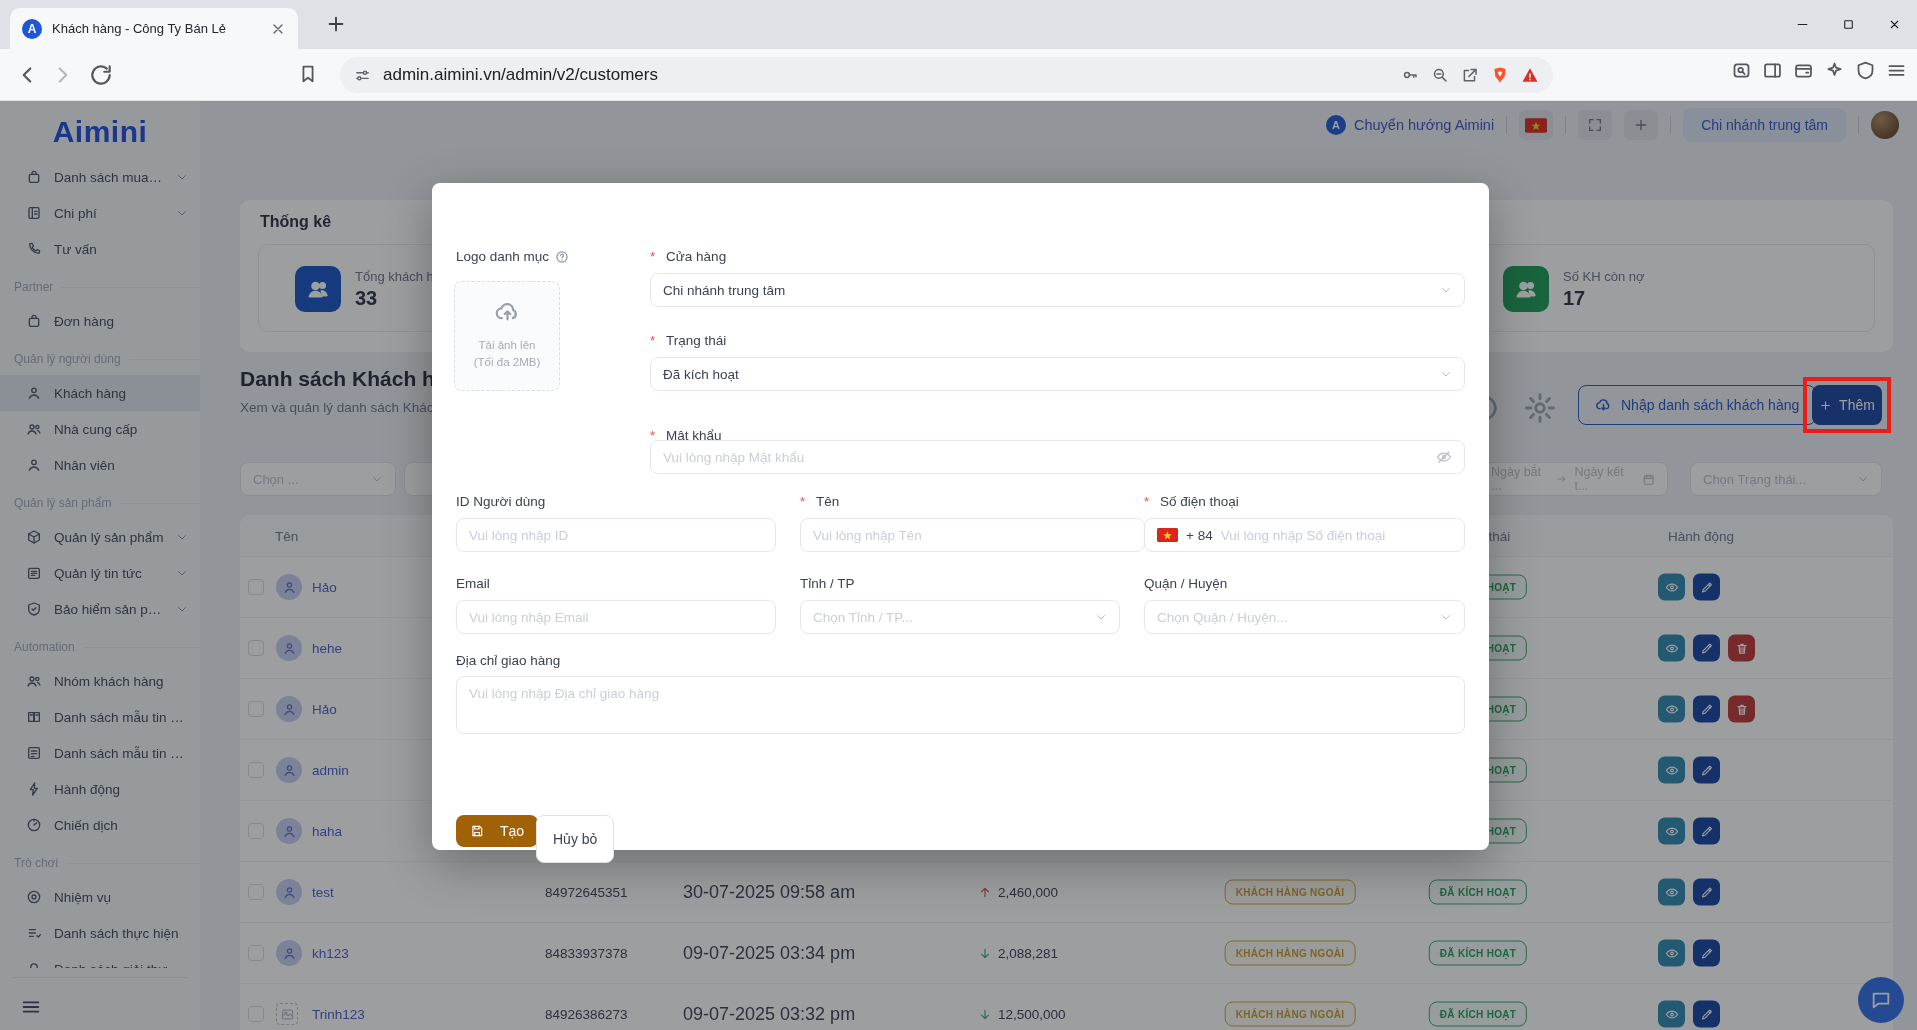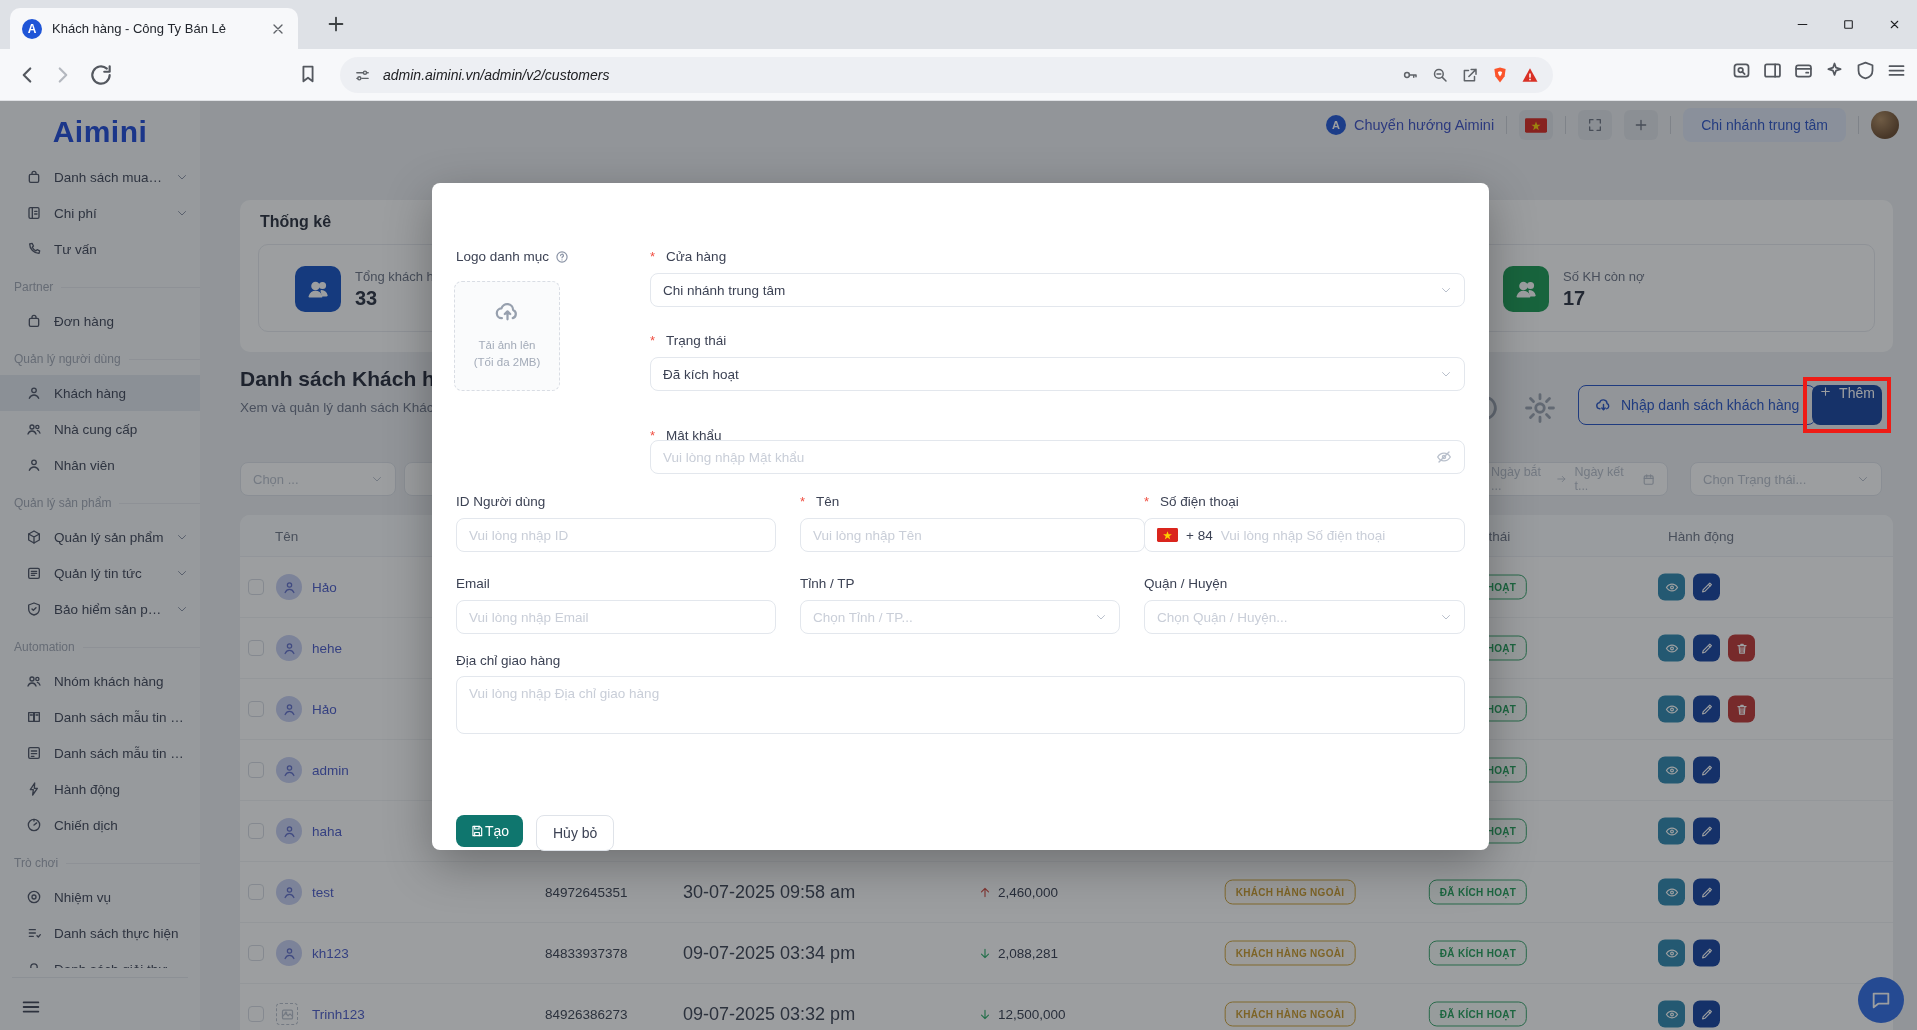--- a/index.html
+++ b/index.html
@@ -17,21 +17,21 @@
   .newtab { position:absolute; left:325px; top:13px; width:22px; height:22px; color:#3c4043; }
   .winctl { position:absolute; right:0; top:0; height:49px; display:flex; z-index:51; }
   .winbtn { width:46px; height:49px; display:flex; align-items:center; justify-content:center; color:#202124; }
   .winbtn .ic { width:13px; height:13px; }
   .toolbar { position:absolute; top:49px; left:0; right:0; height:52px; background:#f7f8fa; border-bottom:1px solid #dfe1e5; z-index:50; }
   .navbtn { position:absolute; top:13px; width:26px; height:26px; color:#54585f; }
   .navbtn.disabled { color:#b4b8bf; }
   .bookmark-btn { position:absolute; left:297px; top:14px; width:22px; height:22px; color:#54585f; }
   .urlbar { position:absolute; left:340px; right:364px; top:8px; height:36px; background:#edeff3; border-radius:18px; display:flex; align-items:center; padding:0 14px; gap:12px; }
   .urlbar .lead { width:17px; height:17px; color:#5f6368; }
-  .url-text { flex:1; font-size:14px; color:#202124; white-space:nowrap; overflow:hidden;font-style:italic; }
+  .url-text { flex:1; font-size:17px; color:#202124; white-space:nowrap; overflow:hidden; }
   .url-ic { width:18px; height:18px; color:#5f6368; flex:none; }
   .tb-right { position:absolute; right:10px; top:11px; display:flex; gap:10px; }
   .tb-right .ic { width:21px; height:21px; color:#54585f; }
 
   
   .app { position:absolute; top:101px; left:0; right:0; bottom:0; background:#eef0f3; }
   .app-header { position:absolute; top:0; left:200px; right:0; height:48px; display:flex; align-items:center; justify-content:flex-end; gap:12px; padding-right:18px; }
   .redir { display:flex; align-items:center; gap:8px; color:#3b4fc4; font-size:14.5px; }
   .a-badge { width:20px; height:20px; border-radius:50%; background:#1f55d7; color:#fff; font-size:11px; font-weight:bold; display:flex; align-items:center; justify-content:center; }
   .hdr-div { width:1px; height:18px; background:#ccd0d6; }
@@ -63,21 +63,21 @@
   .stat-icon { width:46px; height:46px; border-radius:10px; display:flex; align-items:center; justify-content:center; color:#fff; }
   .stat-icon .ic { width:24px; height:24px; }
   .stat-label { font-size:13px; color:#6b7385; margin-bottom:3px; white-space:nowrap; }
   .stat-value { font-size:20px; font-weight:700; color:#2a3040; }
 
   .list-title { position:absolute; left:240px; top:266px; font-size:21px; font-weight:700; color:#232838; }
   .list-sub { position:absolute; left:240px; top:299px; font-size:13.5px; color:#6d7589; white-space:nowrap; width:280px; overflow:hidden; }
   .tool-icbtn { position:absolute; top:290px; width:34px; height:34px; color:#9aa2b0; }
   .import-btn { position:absolute; left:1578px; top:284px; height:40px; padding:0 16px; border:1px solid #2451c5; color:#2451c5; border-radius:8px; display:flex; gap:9px; align-items:center; font-size:14px; background:transparent; }
   .import-btn .ic { width:17px; height:17px; }
-  .add-btn { position:absolute; left:1812px; top:284px; width:70px; height:40px; background:#15419f; color:#fff; border-radius:8px; display:flex; justify-content:center; gap:7px; font-size:14px; }
+  .add-btn { position:absolute; left:1812px; top:284px; width:70px; height:40px; background:#15419f; color:#fff; border-radius:8px; display:flex; align-items:center; justify-content:center; gap:7px; font-size:14px; }
   .add-btn .ic { width:13px; height:13px; }
   .red-box { position:absolute; left:1803px; top:276px; width:88px; height:56px; border:4px solid #ee1c16; z-index:40; }
 
   .fbox { position:absolute; top:361px; height:34px; background:#fff; border:1px solid #dfe3ea; border-radius:8px; display:flex; align-items:center; padding:0 12px; gap:8px; font-size:13px; color:#b9c0cc; }
   .fbox .chev { margin-left:auto; width:12px; height:12px; color:#b9c0cc; flex:none; }
   .fbox .ic.cal { width:15px; height:15px; color:#b9c0cc; }
 
   .table { position:absolute; left:240px; right:24px; top:414px; height:580px; background:#fff; border-radius:10px 10px 0 0; }
   .thead { position:relative; height:42px; background:#fafbfd; border-bottom:1px solid #eef0f4; border-radius:10px 10px 0 0; font-size:13.5px; color:#6e7687; }
   .th { position:absolute; top:50%; transform:translateY(-50%); white-space:nowrap; }
@@ -121,23 +121,23 @@
   .upload .ic { width:27px; height:27px; color:#97a0ae; }
   .up-txt { font-size:11.5px; color:#a3abb8; margin-top:7px; line-height:1.45; }
   .inputbox { position:absolute; height:34px; border:1px solid #e3e7ed; border-radius:8px; background:#fff; display:flex; align-items:center; padding:0 12px; gap:8px; font-size:13.5px; color:#3c4254; }
   .inputbox .chev { margin-left:auto; width:12px; height:12px; color:#b9c0cc; flex:none; }
   .inputbox .eye { margin-left:auto; width:16px; height:16px; color:#b9c0cc; flex:none; }
   .inputbox input { border:none; outline:none; flex:1; font:inherit; color:#3c4254; background:transparent; min-width:0; }
   .inputbox input::placeholder, textarea::placeholder { color:#c9ced8; }
   .inputbox.ph > .val-ph { color:#c9ced8; }
   .flag-sm { width:21px; height:14px; flex:none; }
   .m-textarea { position:absolute; left:24px; top:493px; width:1009px; height:58px; border:1px solid #e3e7ed; border-radius:8px; padding:9px 12px; font:inherit; font-size:13.5px; resize:none; outline:none; color:#3c4254; }
-  .m-create { position:absolute; left:24px; top:632px; height:32px; padding:0 14px; background:#0f766e; color:#fff; border-radius:8px; display:flex; align-items:center; gap:1px; font-size:14px; }
+  .m-create { position:absolute; left:24px; top:632px; height:32px; padding:0 14px; background:#a16207; color:#fff; border-radius:8px; display:flex; align-items:center; gap:16px; font-size:14px; }
   .m-create .ic { width:14px; height:14px; }
-  .m-cancel { position:absolute; left:104px; top:632px; height:36px; padding:0 16px; border:1px solid #dfe3e9; border-radius:8px; color:#3c4254; font-size:14px; background:#fff; display:flex; align-items:center; }
+  .m-cancel { position:absolute; left:104px; top:632px; height:48px; padding:0 16px; border:1px solid #dfe3e9; border-radius:8px; color:#3c4254; font-size:14px; background:#fff; display:flex; align-items:center; }
 </style>
 </head>
 <body>
 
 <div class="screen">
 
   <div class="tabbar">
     <div class="tab">
       <span class="favicon">A</span>
       <span class="tab-title">Khách hàng - Công Ty Bán Lẻ</span>

